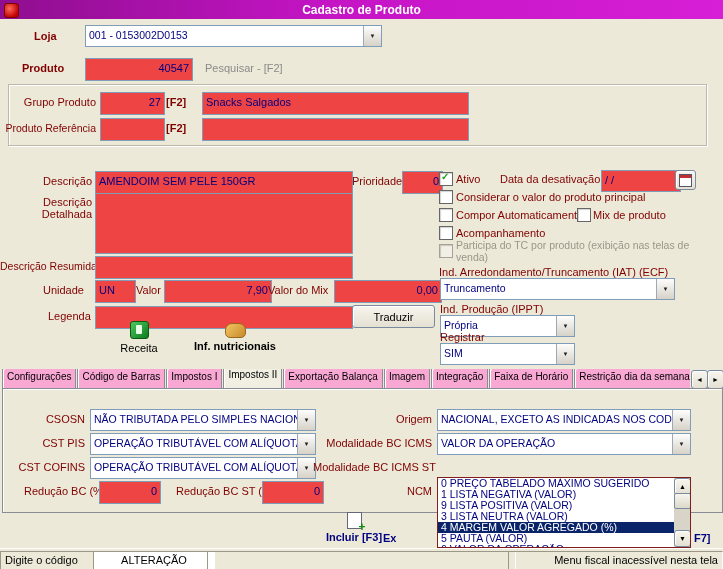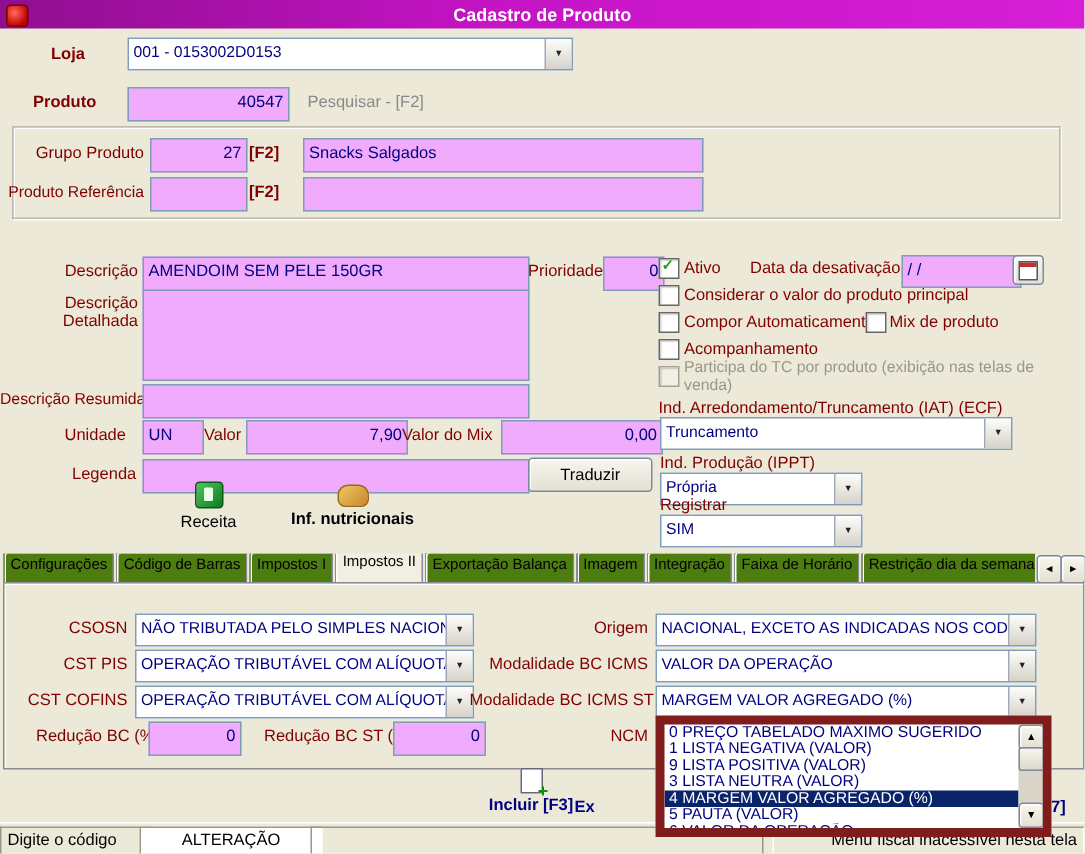--- a/index.html
+++ b/index.html
@@ -12,21 +12,21 @@
   .titletext{position:absolute;left:0;width:723px;text-align:center;color:#fff;font-weight:bold;font-size:12px}
   .app-icon{position:absolute;left:4px;top:3px;width:13px;height:13px;border-radius:3px;
             background:radial-gradient(circle at 35% 35%,#ff6a5a,#c00000 75%);border:1px solid #7a0000}
   
   .lbl{position:absolute;color:#800000;white-space:nowrap}
   .lbl.b{font-weight:bold}
   .lbl.r{text-align:right;white-space:nowrap}
   .lbl.wrap{white-space:normal}
   .gray{color:#8a8a8a}
   
-  .edit{position:absolute;background:#f0abfc;border:1px solid #7f9db9;color:#000080;
+  .edit{position:absolute;background:#ef4444;border:1px solid #7f9db9;color:#000080;
         padding:2px 3px 0;line-height:14px;white-space:nowrap;overflow:hidden}
   .edit.num{text-align:right}
   .edit.multi{white-space:normal}
   .combo{position:absolute;background:#fff;border:1px solid #7f9db9;color:#000080;
          display:flex;align-items:stretch;overflow:hidden}
   .cval{flex:1;padding:3px 0 0 3px;font-size:10.5px;white-space:nowrap;overflow:hidden}
   .cbtn{width:17px;background:linear-gradient(180deg,#fdfdfb,#d6d2c8);border-left:1px solid #9fa8b8;
         display:flex;align-items:center;justify-content:center;font-size:6px;color:#222;flex:0 0 17px}
   
   .cb{position:absolute;width:12px;height:12px;background:#fff;border:1px solid #666;
@@ -34,29 +34,29 @@
   .cb.disabled{background:#f2f0e6;border-color:#a5a295}
   .cb.checked::after{content:"✓";position:absolute;left:1px;top:-2px;font-size:10px;font-weight:bold;color:#1d9e1d}
   
   .btn3d{position:absolute;background:linear-gradient(180deg,#f7f5ee,#e4e0d2);border:1px solid #7a8aa0;border-radius:3px;
          box-shadow:inset 1px 1px 0 #fff;display:flex;align-items:center;justify-content:center;color:#000}
   
   .groupbox{position:absolute;border:1px solid #bcb8aa;box-shadow:inset 1px 1px 0 #fff,1px 1px 0 #fff}
   
   .tabstrip{position:absolute;left:2px;top:369px;width:688px;height:19px;display:flex;align-items:flex-end;
             overflow:hidden;font-size:10px}
-  .tab{height:17px;padding:3px 4px 0;background:#4d7c0f;border:1px solid #898c95;border-bottom:none;
+  .tab{height:17px;padding:3px 4px 0;background:#f9a8d4;border:1px solid #898c95;border-bottom:none;
        border-radius:3px 3px 0 0;margin-right:1px;white-space:nowrap;box-shadow:inset 1px 1px 0 #fff;cursor:default}
   .tab.active{height:19px;padding-top:4px;background:#f1efe2;position:relative;z-index:4}
   .tabpanel{position:absolute;left:2px;top:388px;width:719px;height:123px;background:#ece9d8;
             border:1px solid #898c95;box-shadow:inset 1px 1px 0 #fff}
   .tabscroll{width:15px;height:17px;font-size:7px}
   
   .droplist{position:absolute;left:437px;top:477px;width:252px;height:69px;background:#fff;
-            border:6px solid #7f1d1d;z-index:30;overflow:hidden}
+            border:1px solid #7f1d1d;z-index:30;overflow:hidden}
   .opt{height:11px;line-height:11px;padding-left:3px;margin-right:16px;color:#000080;font-size:10.5px;
        white-space:nowrap;overflow:hidden}
   .opt.selected{background:#0a246a;color:#fff}
   .vsb{position:absolute;right:0;top:0;width:16px;height:100%;background:#d8d4c8}
   .vsb .up{left:0;top:0;width:15px;height:15px;font-size:7px;position:absolute}
   .vsb .down{left:0;bottom:0;width:15px;height:15px;font-size:7px;position:absolute}
   .vsb .thumb{position:absolute;left:0;top:15px;width:15px;height:14px;background:linear-gradient(180deg,#f7f5ee,#dcd8ca);
               border:1px solid #7a8aa0;border-radius:2px}
   
   .receita-icon{width:17px;height:16px;background:linear-gradient(135deg,#4cc95e,#0e7a1e);
@@ -237,26 +237,20 @@
   </div>
 
   <div class="lbl r" style="left:14px;top:461px;width:71px">CST COFINS</div>
   <div class="combo" style="left:90px;top:457px;width:224px;height:20px">
     <div class="cval">OPERAÇÃO TRIBUTÁVEL COM ALÍQUOTA BÁSICA</div>
     <div class="cbtn">
         <span>▼</span>
       </div>
   </div>
   <div class="lbl r" style="left:313px;top:461px;width:119px">Modalidade BC ICMS ST</div>
-  <div class="combo" style="left:437px;top:457px;width:252px;height:20px">
-    <div class="cval">MARGEM VALOR AGREGADO (%)</div>
-    <div class="cbtn">
-        <span>▼</span>
-      </div>
-  </div>
 
   <div class="lbl" style="left:24px;top:485px">Redução BC (%)</div>
   <div class="edit num" style="left:99px;top:481px;width:54px;height:19px">0</div>
   <div class="lbl" style="left:176px;top:485px">Redução BC ST (%)</div>
   <div class="edit num" style="left:262px;top:481px;width:54px;height:19px">0</div>
   <div class="lbl r" style="left:404px;top:485px;width:28px">NCM</div>
 
   <div class="droplist">
     <div class="opt">0 PREÇO TABELADO MÁXIMO SUGERIDO</div>
     <div class="opt">1 LISTA NEGATIVA (VALOR)</div>

